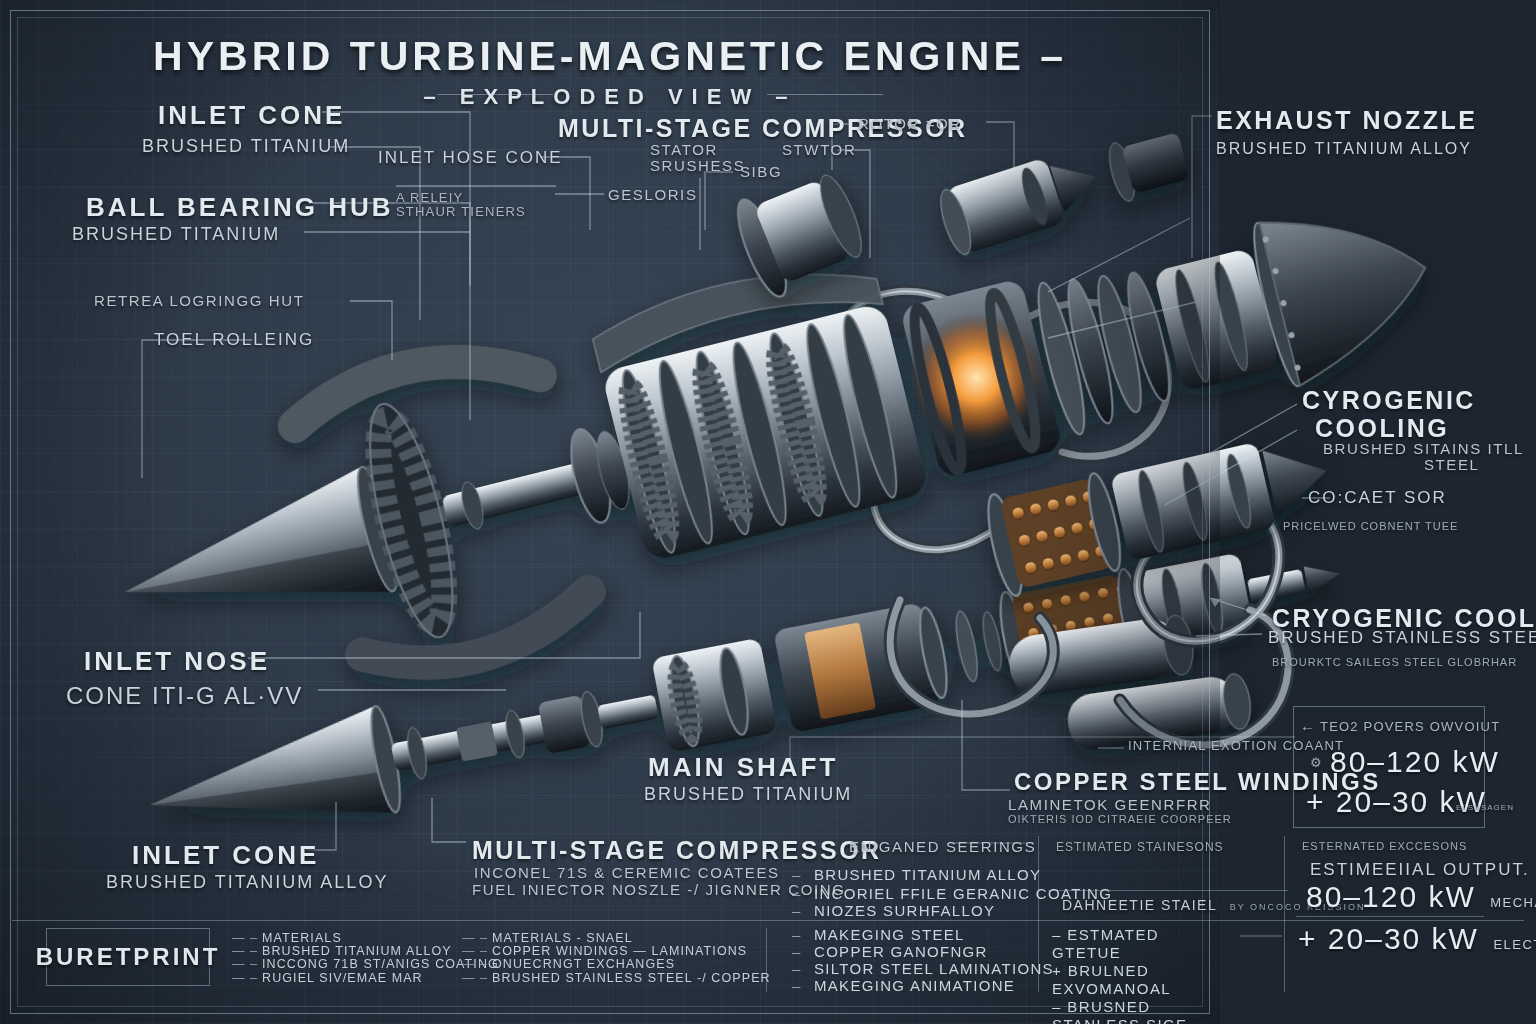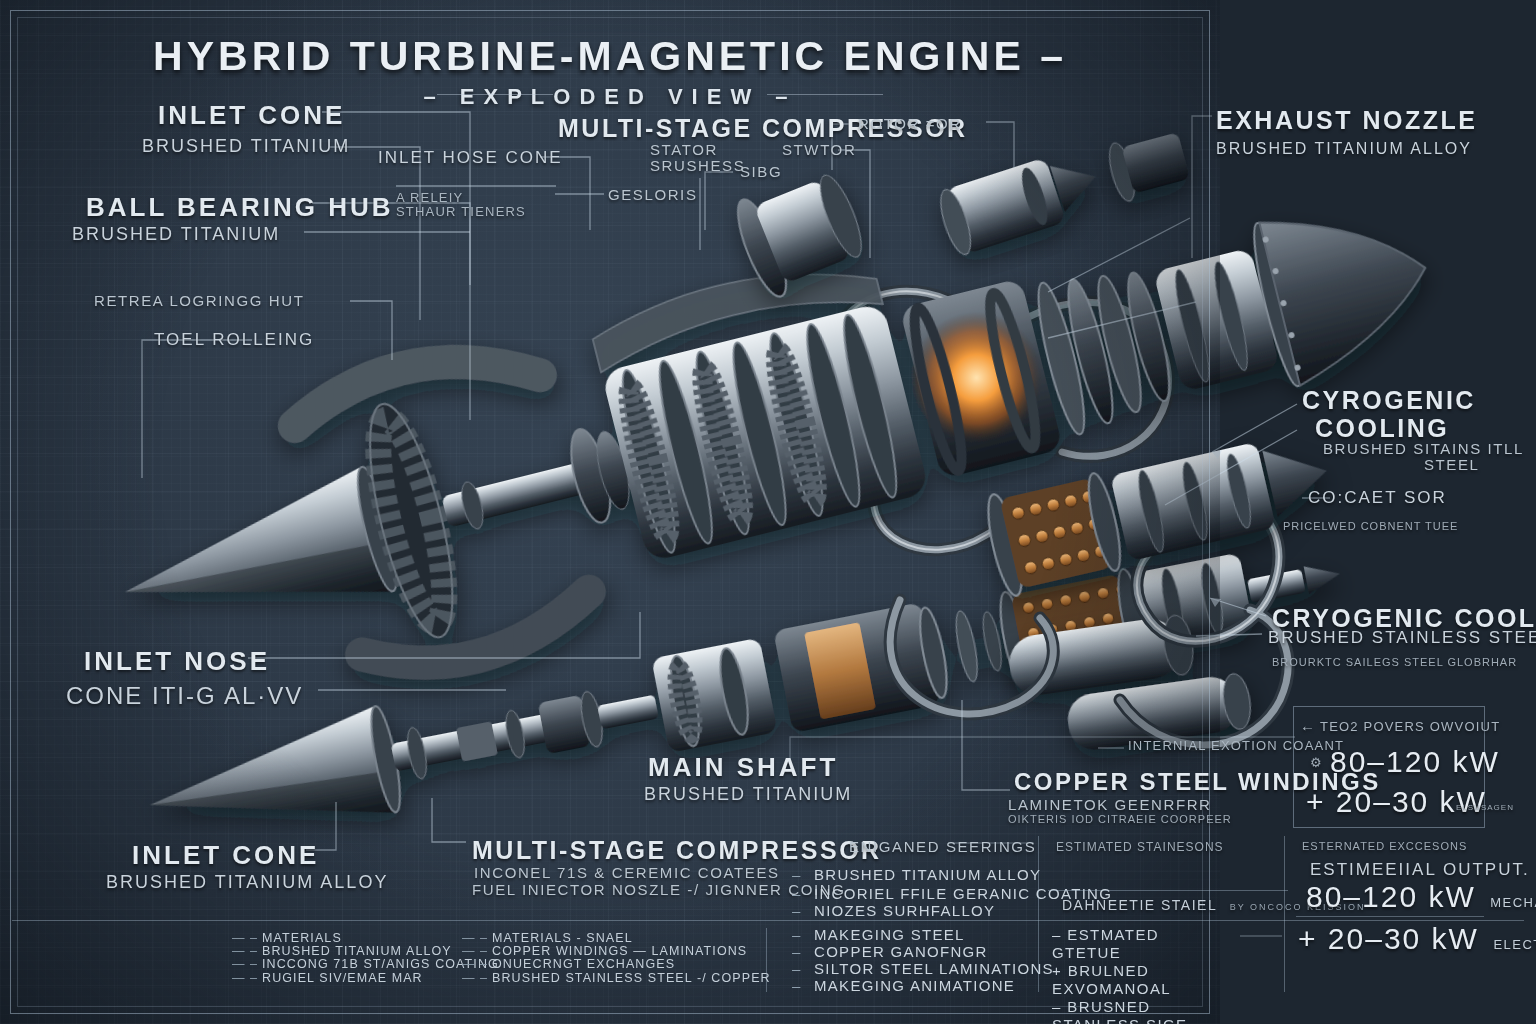--- a/index.html
+++ b/index.html
@@ -382,20 +382,23 @@
   <div class="lbl" style="left:1298px;top:922px">
     <span class="power-value">+ 20–30 kW</span>
     <span class="small-unit">ELECTRICAL</span>
   </div>
 
   <div class="panel-line" style="left:12px;top:920px;width:1512px;height:1px"></div>
   <div class="panel-line" style="left:766px;top:928px;width:1px;height:64px"></div>
   <div class="panel-line" style="left:1038px;top:836px;width:1px;height:156px"></div>
   <div class="panel-line" style="left:1284px;top:836px;width:1px;height:156px"></div>
 
+  <div class="box" style="left:46px;top:928px;width:164px;height:58px;display:flex;align-items:center;justify-content:center">
+    <span class="bp-title">BURETPRINT</span>
+  </div>
   <div class="bp-col" style="position:absolute;left:232px;top:932px">
     <div class="it">MATERIALS</div>
     <div class="it">BRUSHED TITANIUM ALLOY</div>
     <div class="it">INCCONG 71B ST/ANIGS COATING</div>
     <div class="it">RUGIEL SIV/EMAE MAR</div>
   </div>
   <div class="bp-col" style="position:absolute;left:462px;top:932px">
     <div class="it">MATERIALS - SNAEL</div>
     <div class="it">COPPER WINDINGS — LAMINATIONS</div>
     <div class="it">ONUECRNGT EXCHANGES</div>

